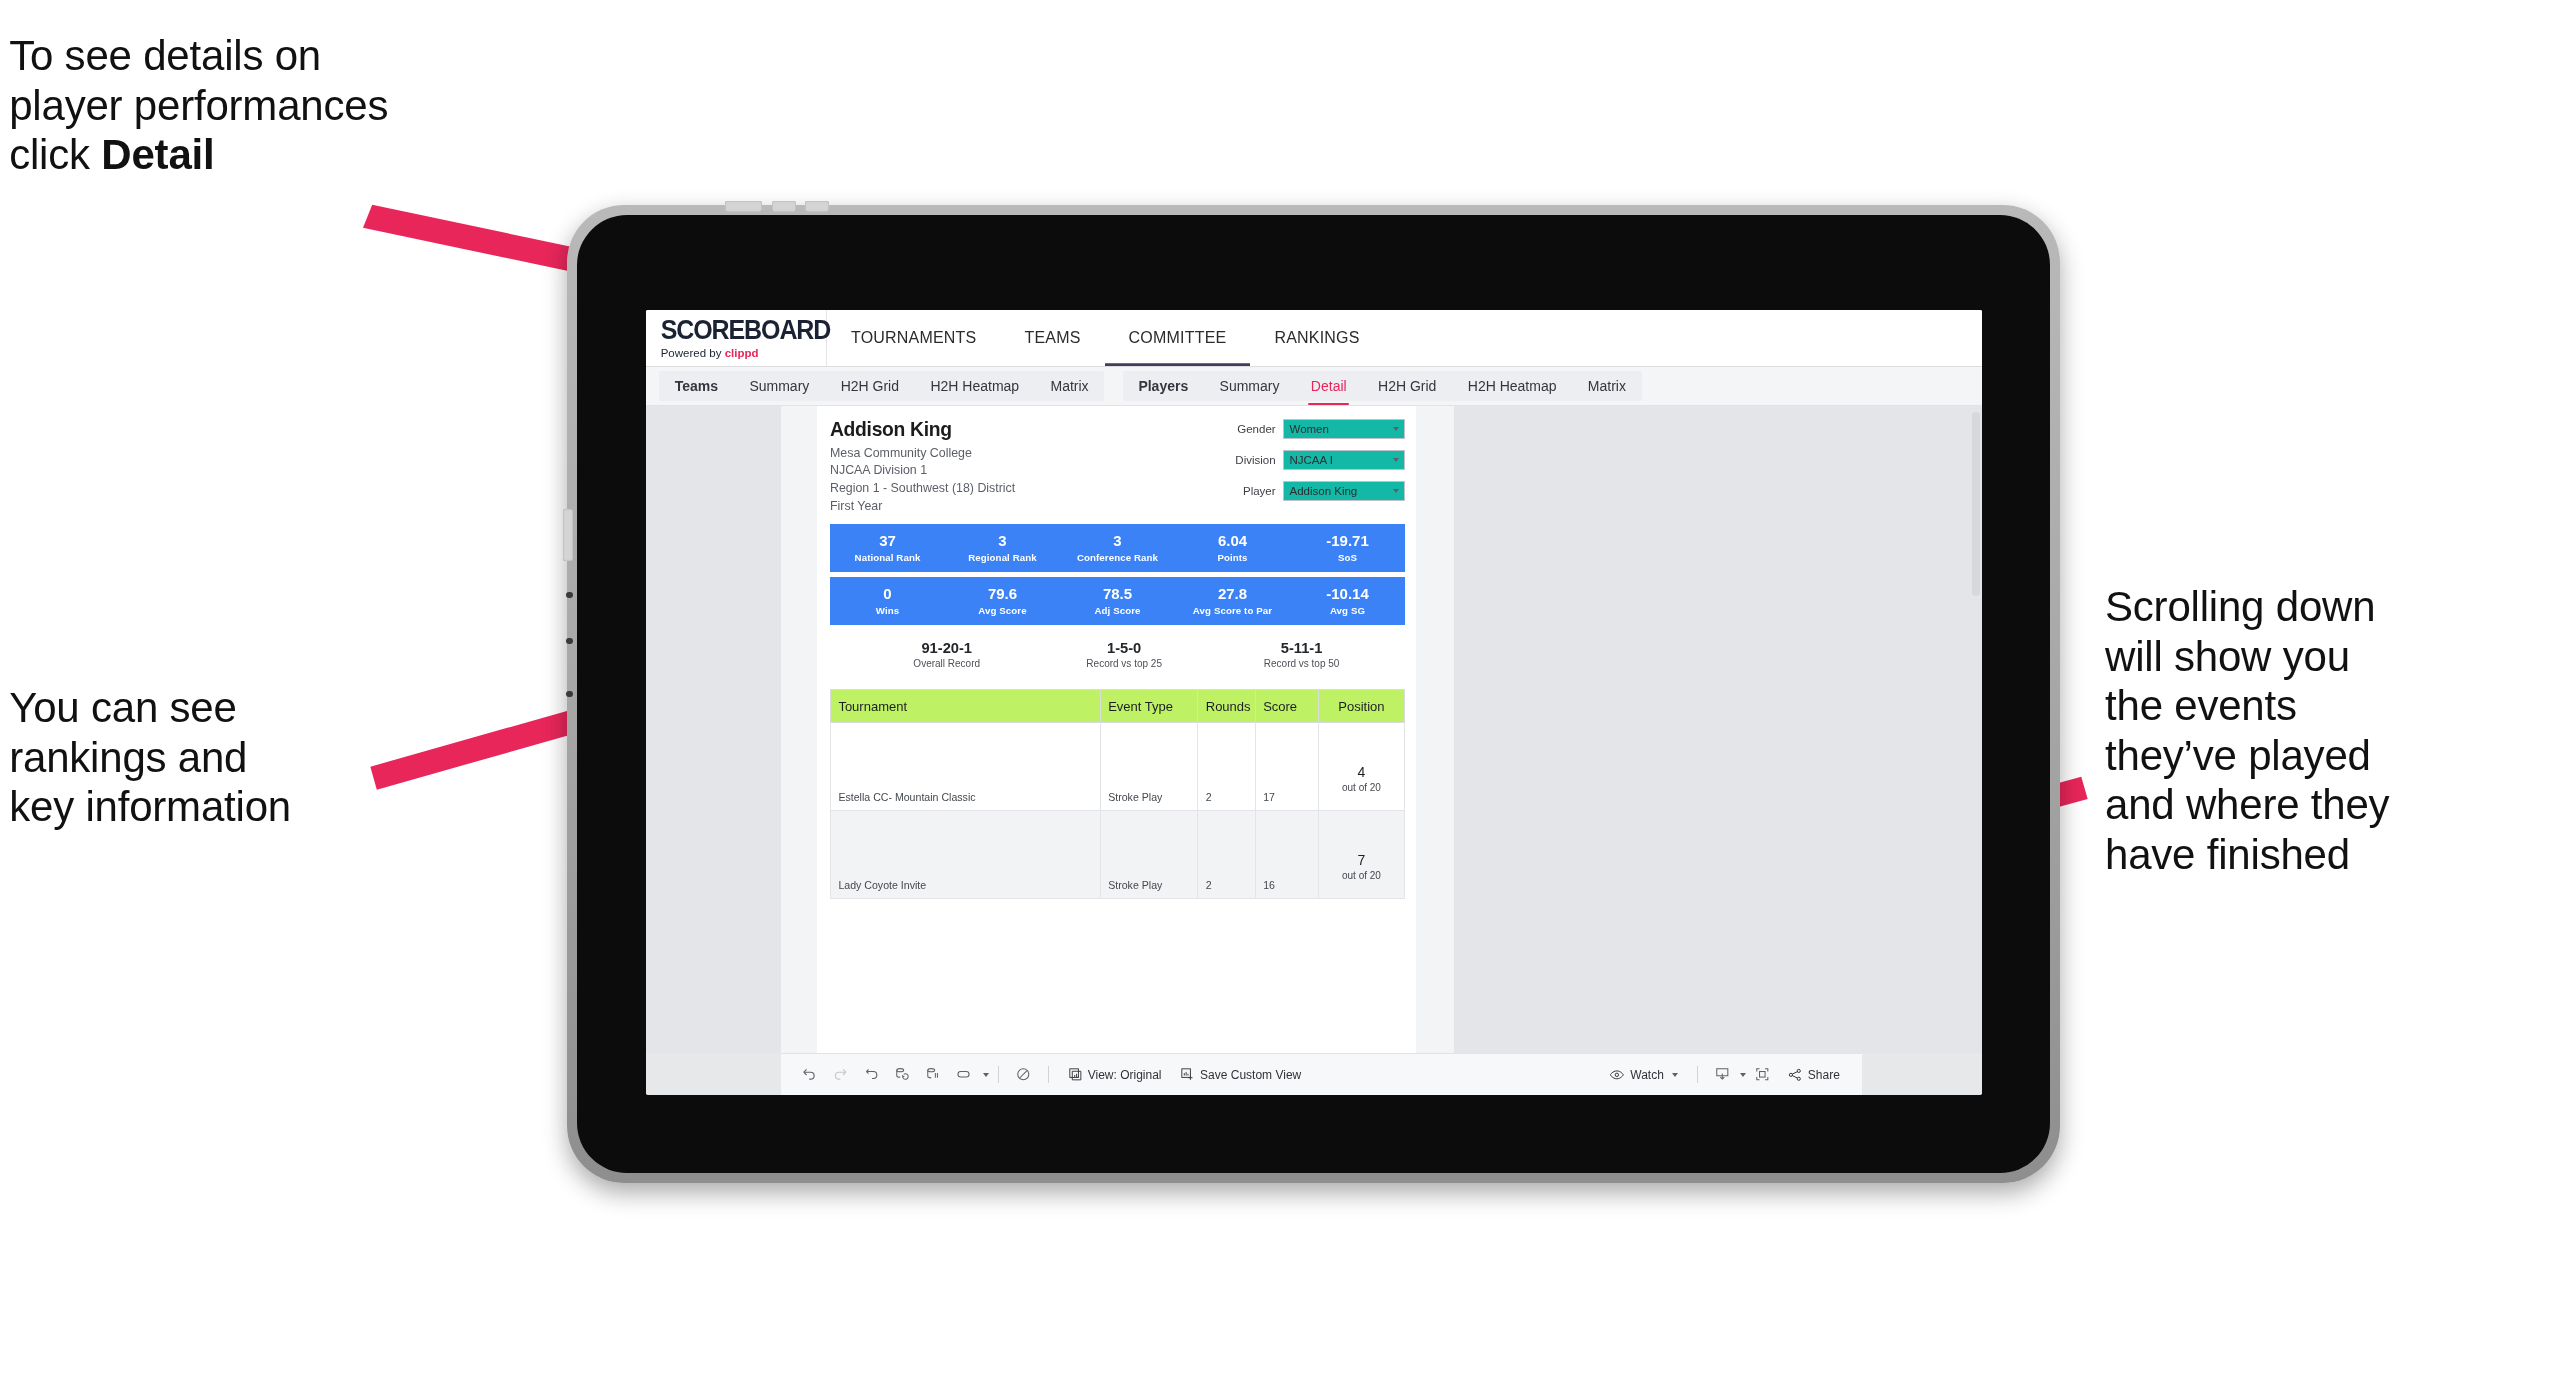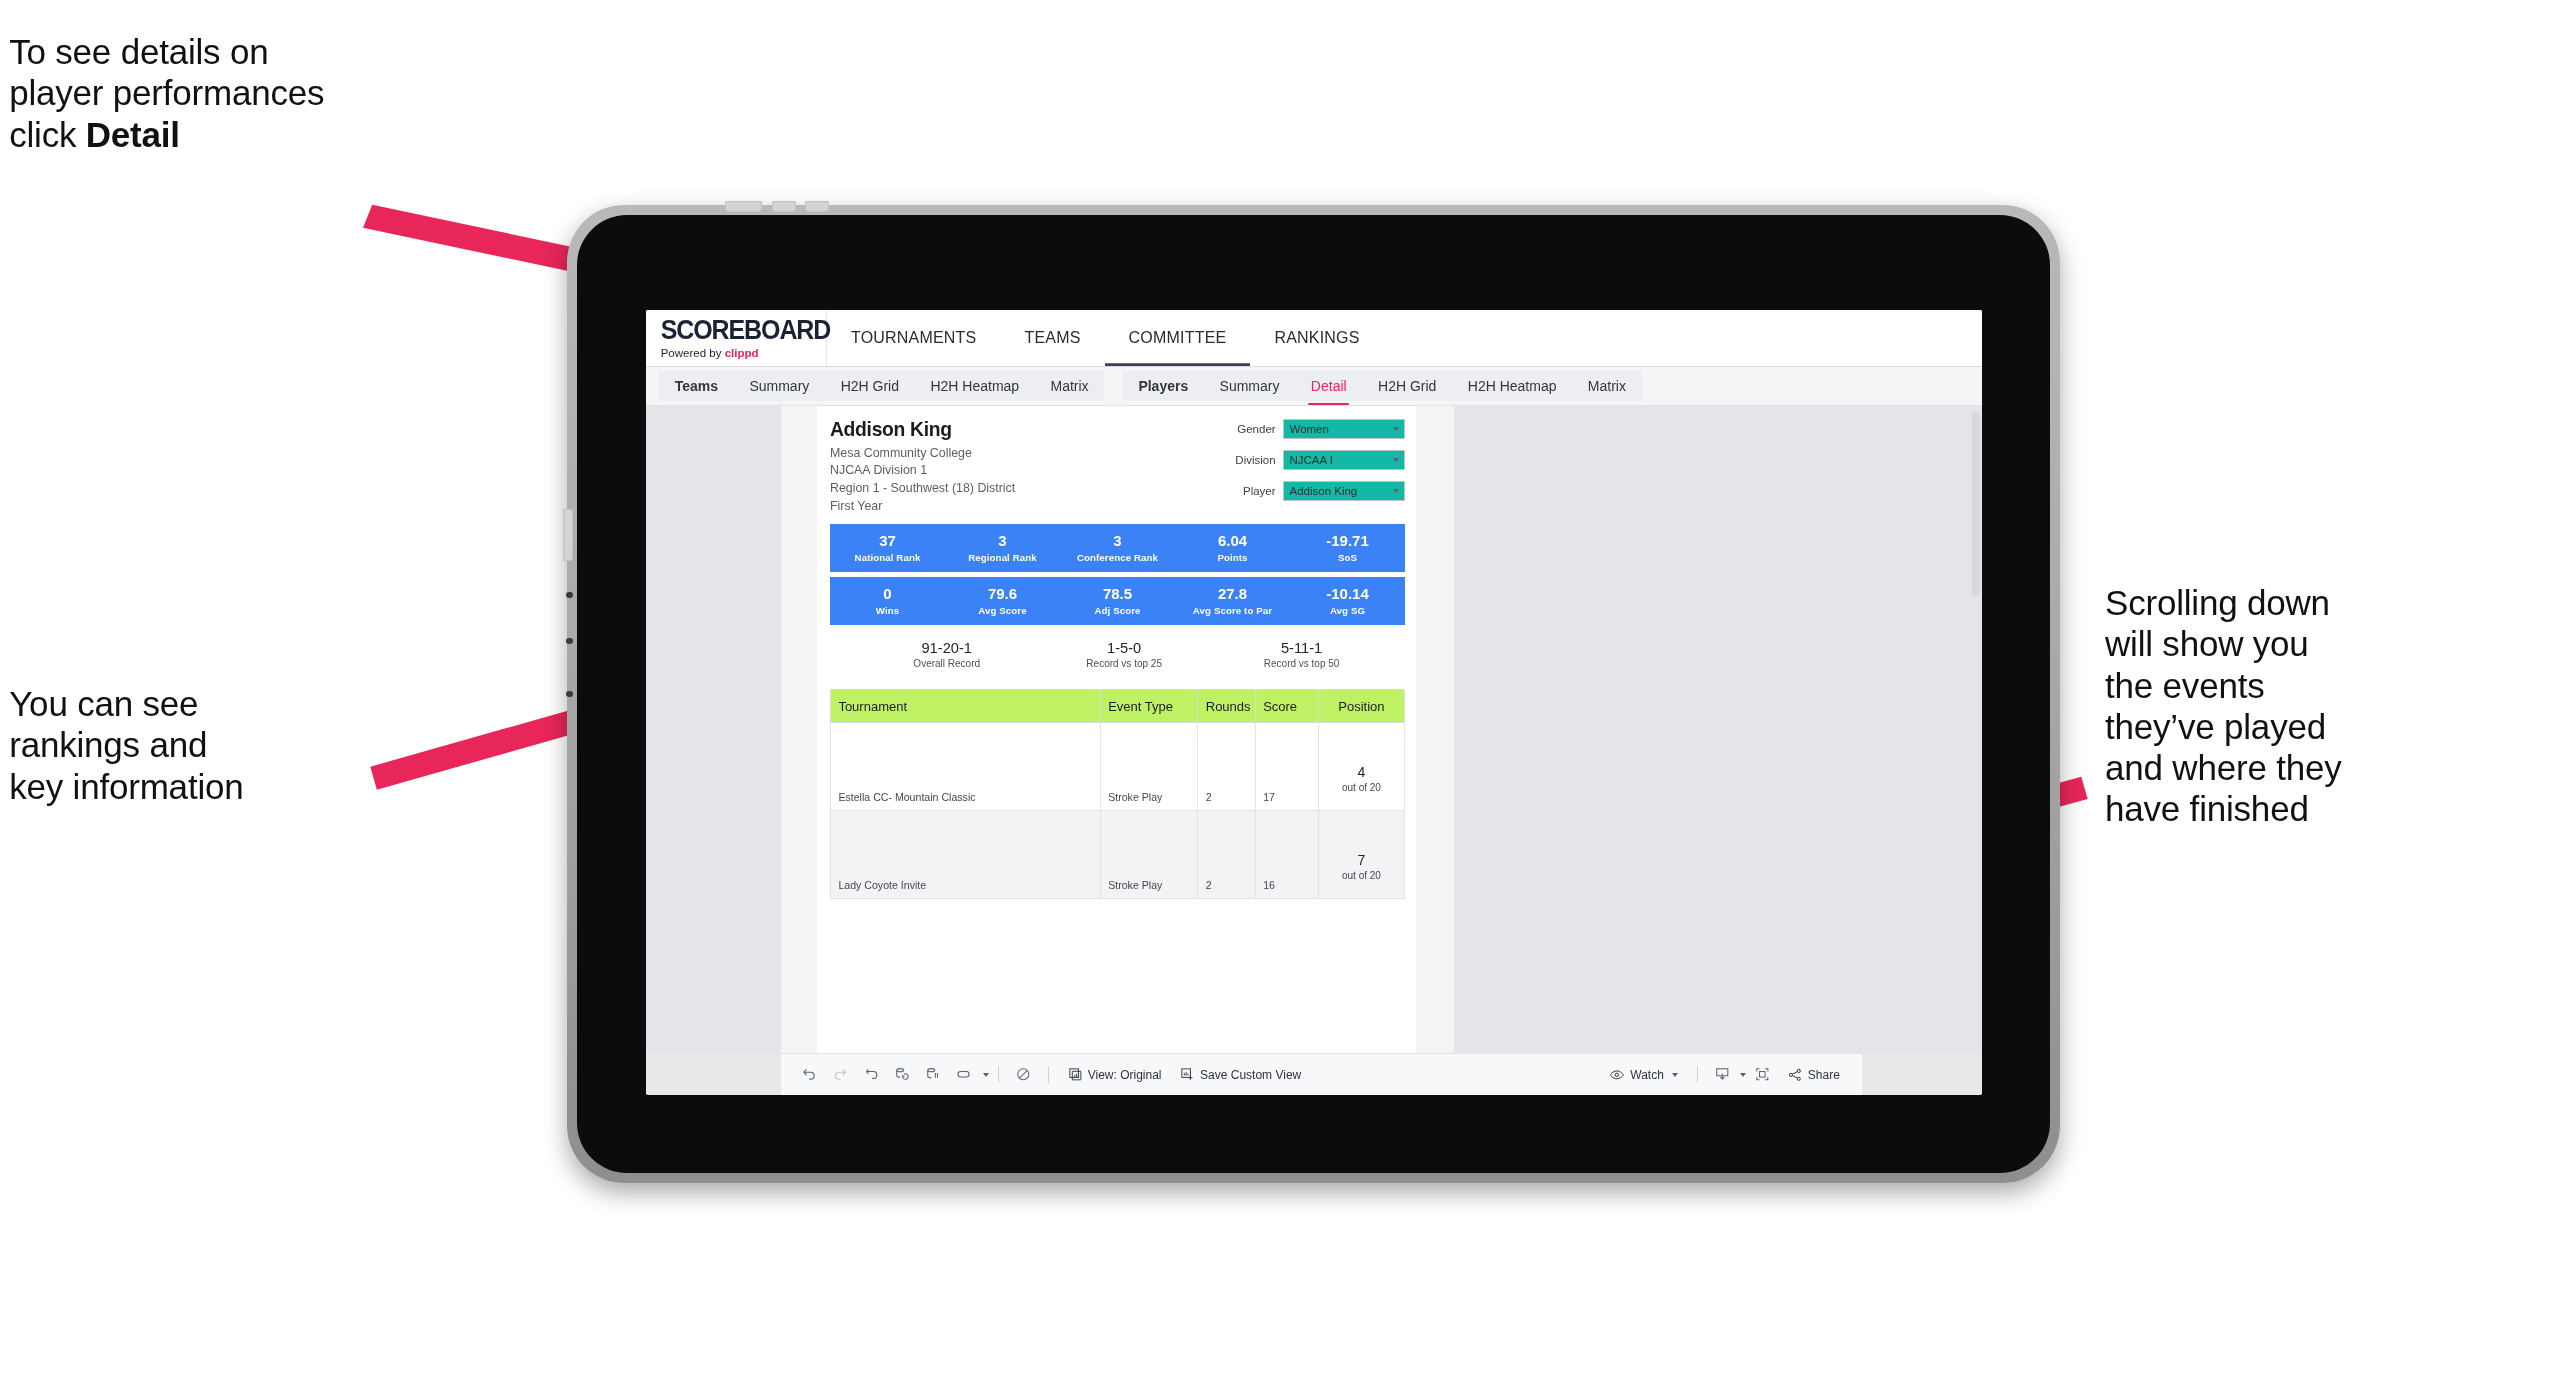--- a/index.html
+++ b/index.html
@@ -8,21 +8,21 @@
     background: #ffffff;
     font-family: "Liberation Sans", sans-serif;
     overflow: hidden;
   }
   #stage { position: relative; width: 2576px; height: 1386px; background:#fff; }
 
   
   .anno {
     position: absolute;
     color: #111111;
-    font-size: 35px;
+    font-size: 42px;
     line-height: 1.18;
     font-weight: 400;
     letter-spacing: -0.2px;
     white-space: pre-line;
   }
   .anno b { font-weight: 700; }
   #anno-top-left { left: 9.2px; top: 31px; width: 608px; }
   #anno-left     { left: 9.2px; top: 683px; width: 461px; }
   #anno-right    { left: 2105px; top: 582px; width: 461px; }
 
@@ -144,21 +144,21 @@
     background:#3b82f6; display:flex; margin-top: 9.2px; height: 48px;
     align-items:center;
   }
   .statbar.second { margin-top: 4.6px; }
   .stat { flex:1; text-align:center; color:#ffffff; }
   .stat .v { font-size: 15px; font-weight:700; line-height:1.1; }
   .stat .k { font-size: 9.7px; font-weight:700; margin-top:2.8px; letter-spacing:0.1px; }
 
   .records { display:flex; margin-top: 14.7px; padding: 0 14.7px 0 28px; }
   .rec { flex:1; text-align:center; color:#23262b; }
-  .rec .v { font-size: 14.7px; font-weight:400; }
+  .rec .v { font-size: 14.7px; font-weight:700; }
   .rec .k { font-size: 10px; color:#4c5057; margin-top:2.8px; }
 
   
   table.events { width:100%; border-collapse:collapse; margin-top: 20px; table-layout:fixed; }
   table.events th {
     text-align:left; font-size: 13px; font-weight:400; color:#1d1f23;
     padding: 8.3px 7.4px; border:0.9px solid #d9dbde; border-top:0.9px solid #d9dbde;
     background:#bef264; vertical-align:middle;
   }
   table.events th.pos { text-align:center; }

